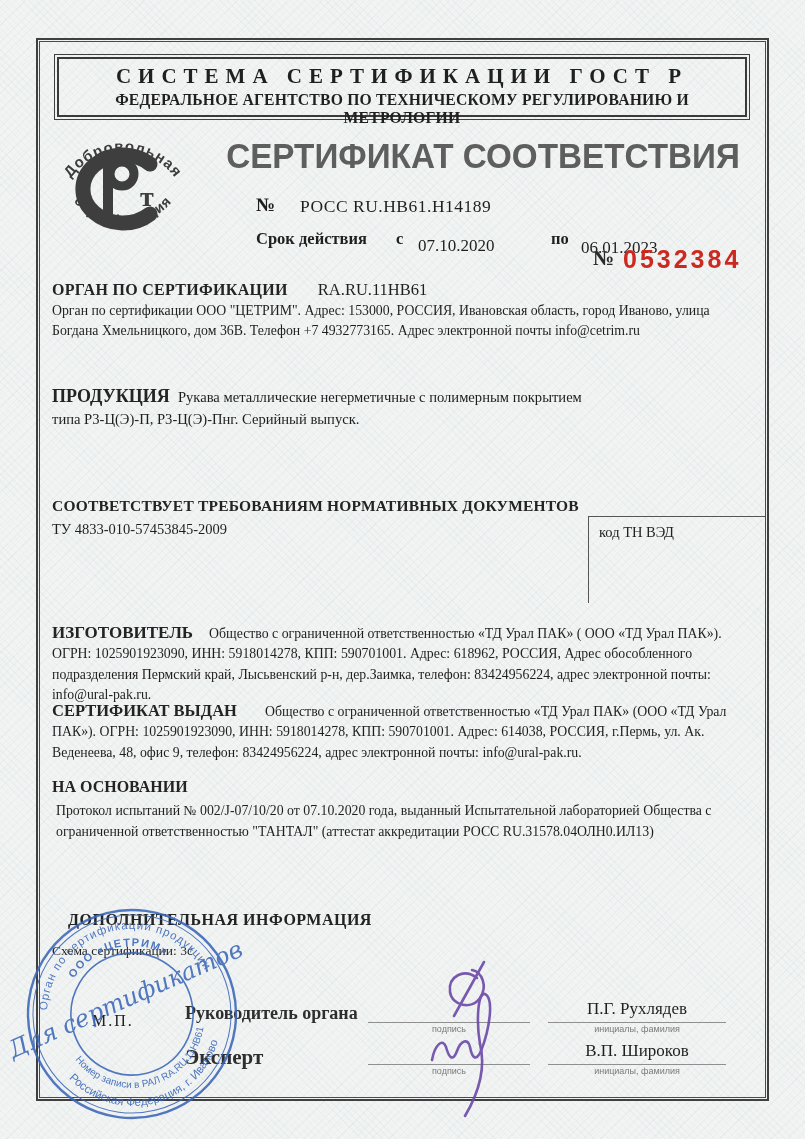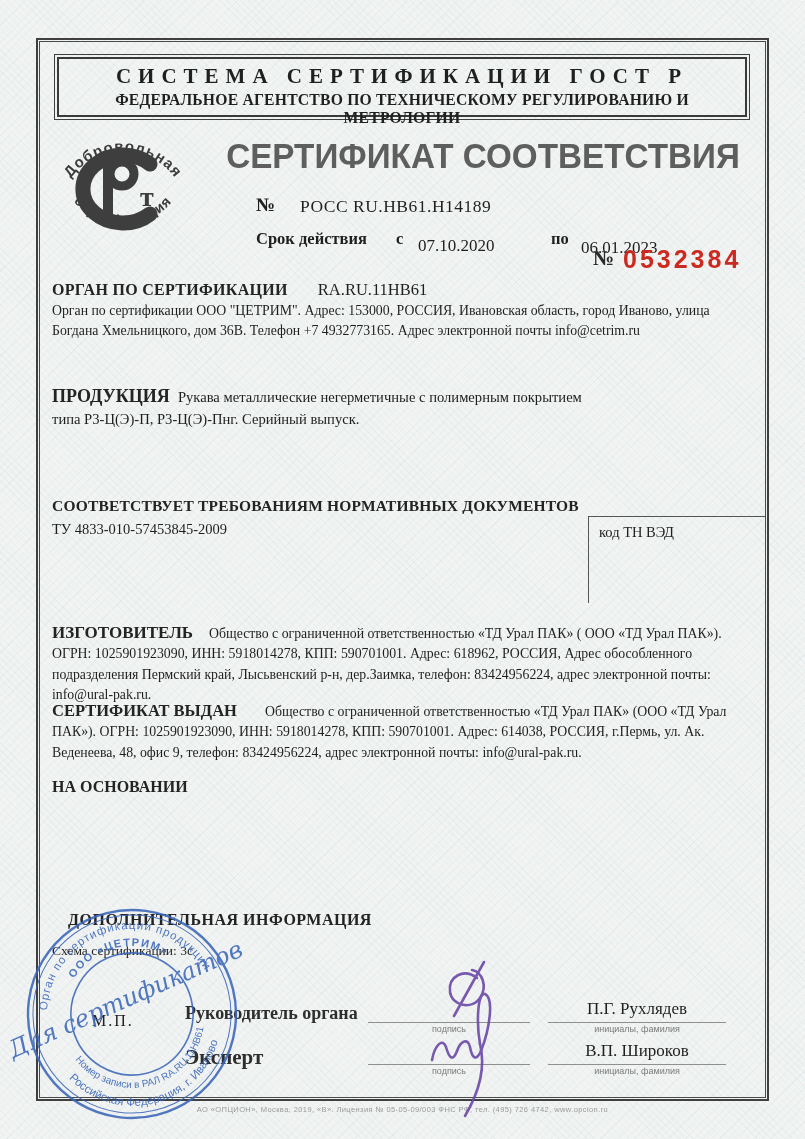--- a/index.html
+++ b/index.html
@@ -101,20 +101,21 @@
 
   <div class="abs" style="left:52px;top:623px;width:708px;">
     <span class="serif sec-head" style="font-size:17px;margin-right:16px;">ИЗГОТОВИТЕЛЬ</span><span class="serif body-txt" style="font-size:13.8px;line-height:1.48;">Общество с ограниченной ответственностью «ТД Урал ПАК» ( ООО «ТД Урал ПАК»). ОГРН: 1025901923090, ИНН: 5918014278, КПП: 590701001. Адрес: 618962, РОССИЯ, Адрес обособленного подразделения Пермский край, Лысьвенский р-н, дер.Заимка, телефон: 83424956224, адрес электронной почты: info@ural-pak.ru.</span>
   </div>
 
   <div class="abs" style="left:52px;top:701px;width:708px;">
     <span class="serif sec-head" style="font-size:16.5px;margin-right:28px;">СЕРТИФИКАТ ВЫДАН</span><span class="serif body-txt" style="font-size:13.8px;line-height:1.48;">Общество с ограниченной ответственностью «ТД Урал ПАК» (ООО «ТД Урал ПАК»). ОГРН: 1025901923090, ИНН: 5918014278, КПП: 590701001. Адрес: 614038, РОССИЯ, г.Пермь, ул. Ак. Веденеева, 48, офис 9, телефон: 83424956224, адрес электронной почты: info@ural-pak.ru.</span>
   </div>
 
   <div class="abs serif sec-head" style="left:52px;top:778px;font-size:16px;">НА ОСНОВАНИИ</div>
+  <div class="abs serif body-txt" style="left:56px;top:801px;width:702px;font-size:13.8px;line-height:1.5;">Протокол испытаний № 002/J-07/10/20 от 07.10.2020 года, выданный Испытательной лабораторией Общества с ограниченной ответственностью "ТАНТАЛ" (аттестат аккредитации РОСС RU.31578.04ОЛН0.ИЛ13)</div>
 
   <div class="abs serif sec-head" style="left:68px;top:911px;font-size:16px;letter-spacing:.5px;">ДОПОЛНИТЕЛЬНАЯ ИНФОРМАЦИЯ</div>
   <div class="abs serif body-txt" style="left:52px;top:943px;font-size:13.5px;">Схема сертификации: 3с</div>
 
   <span class="abs serif" style="left:92px;top:1012px;font-size:16px;letter-spacing:2px;color:#222;">М.П.</span>
 
   <span class="abs serif b" style="left:185px;top:1003px;font-size:18px;color:#2e2e2e;">Руководитель органа</span>
   <div class="abs sigline" style="left:368px;top:1001px;width:162px;height:21px;"></div>
   <div class="abs cap" style="left:368px;top:1024px;width:162px;">подпись</div>
   <div class="abs serif" style="left:548px;top:999px;width:178px;text-align:center;font-size:17px;">П.Г. Рухлядев</div>
@@ -122,21 +123,20 @@
   <div class="abs cap" style="left:548px;top:1024px;width:178px;">инициалы, фамилия</div>
 
   <span class="abs serif b" style="left:185px;top:1045px;font-size:21px;color:#2e2e2e;">Эксперт</span>
   <div class="abs sigline" style="left:368px;top:1043px;width:162px;height:21px;"></div>
   <div class="abs cap" style="left:368px;top:1066px;width:162px;">подпись</div>
   <div class="abs serif" style="left:548px;top:1041px;width:178px;text-align:center;font-size:17px;">В.П. Широков</div>
   <div class="abs sigline" style="left:548px;top:1043px;width:178px;height:21px;"></div>
   <div class="abs cap" style="left:548px;top:1066px;width:178px;">инициалы, фамилия</div>
 
 
-  <div class="abs footer-print" style="left:0;top:1105px;width:805px;">АО «ОПЦИОН», Москва, 2019, «В».  Лицензия № 05-05-09/003 ФНС РФ,  тел. (495) 726 4742,  www.opcion.ru</div>
 
   <svg class="abs" style="left:4px;top:906px;opacity:.88;z-index:5;" width="260" height="236" viewBox="0 0 260 236">
     <defs>
       <path id="stTop" d="M 43 108 A 85 85 0 0 1 213 108"></path>
       <path id="stOrg" d="M 60 108 A 68 68 0 0 1 196 108"></path>
       <path id="stBotI" d="M 56 110 A 72 72 0 0 0 200 110"></path>
       <path id="stBotO" d="M 40 112 A 88 88 0 0 0 216 112"></path>
     </defs>
     <g transform="rotate(-14 128 108)" stroke="#3a66b8" fill="none">
       <circle cx="128" cy="108" r="104" stroke-width="2.4"></circle>

